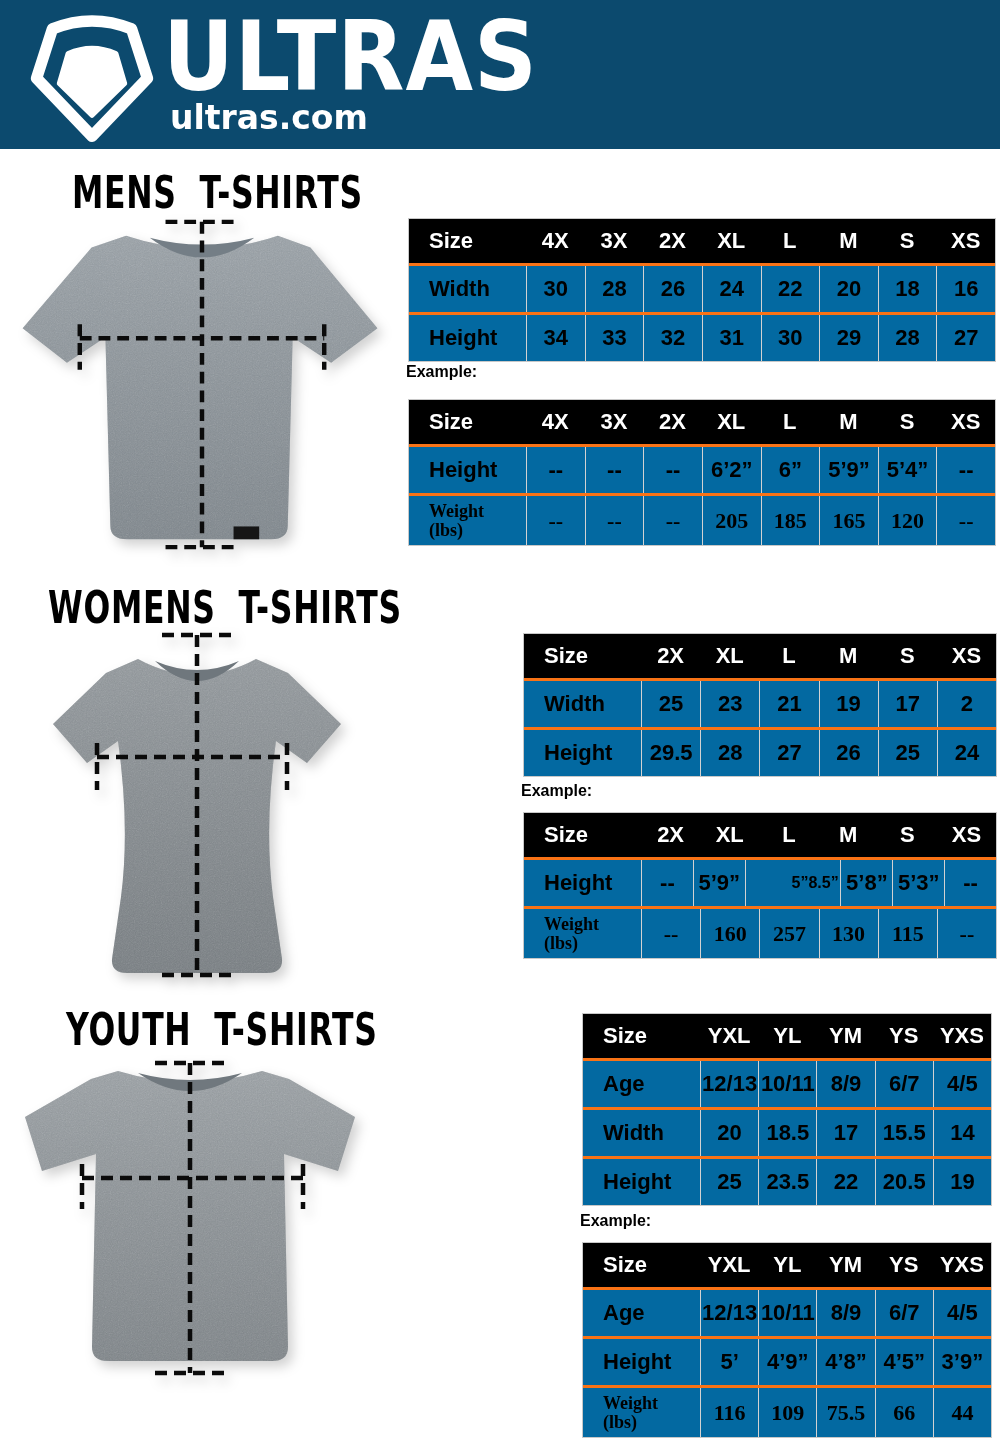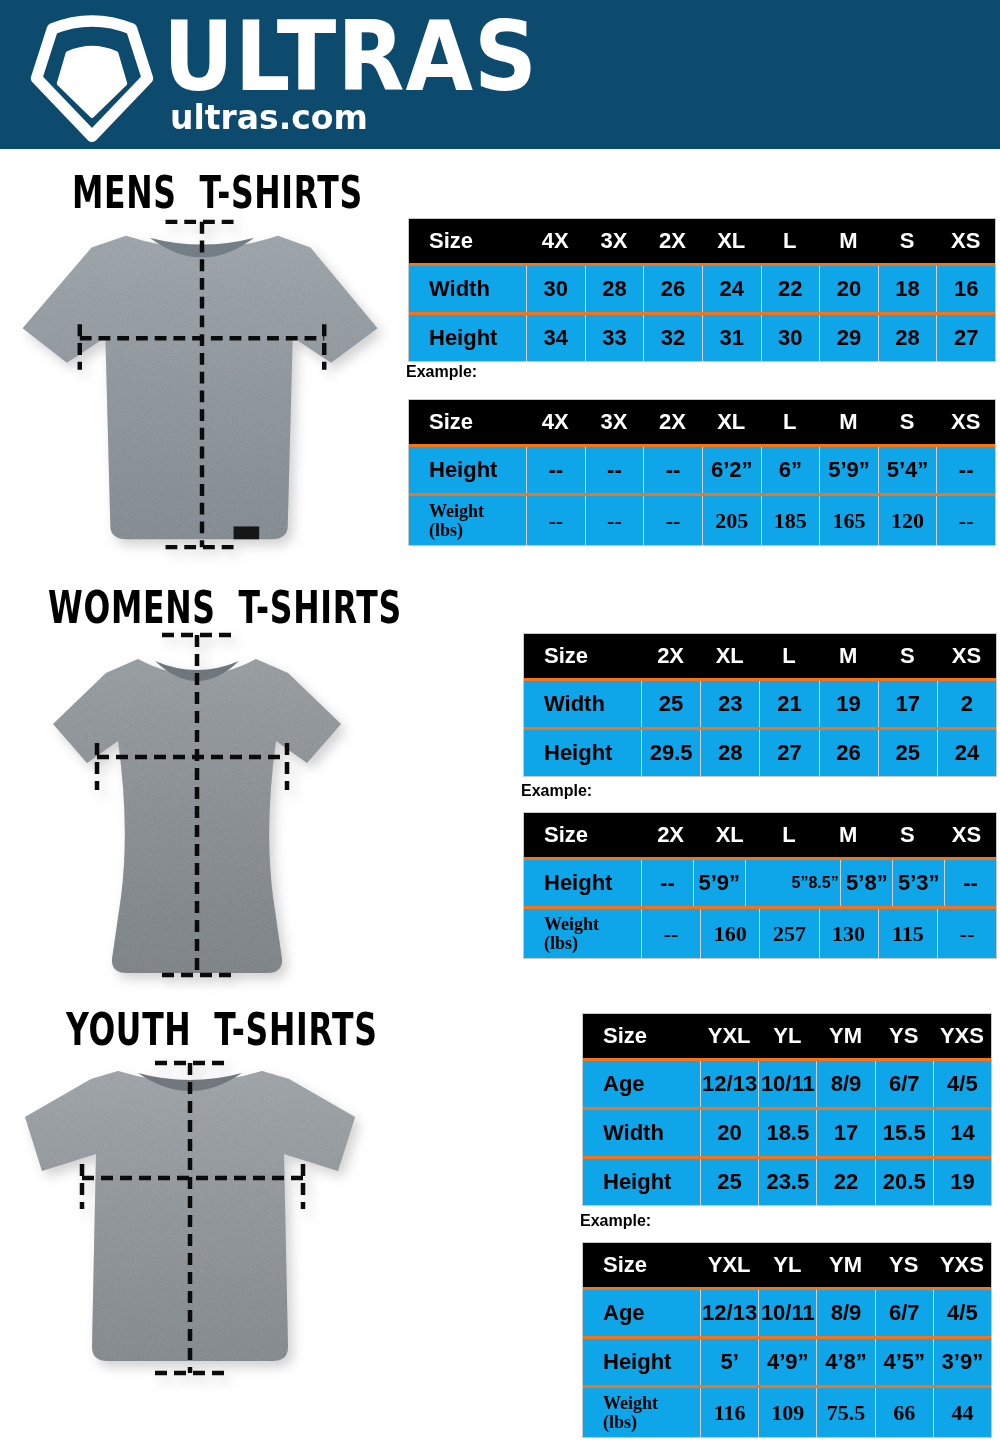--- a/index.html
+++ b/index.html
@@ -27,21 +27,21 @@
     font-family:"DejaVu Sans",sans-serif;font-weight:bold;font-size:45px;line-height:1;
     color:#000;transform:scaleX(.70);transform-origin:left top;
     word-spacing:16px;letter-spacing:1px;white-space:nowrap;
   }
   .mens-title{left:72px;top:170px;}
   .womens-title{left:48px;top:585px;}
   .youth-title{left:66px;top:1007px;}
 
   
   .size-table{
-    position:absolute;border:1px solid #c8c8c8;box-sizing:border-box;background:#0ea5e9;
+    position:absolute;border:1px solid #c8c8c8;box-sizing:border-box;background:#0369a1;
   }
   .t-row{display:flex;height:46px;}
   .t-row.head{height:44px;background:#000;color:#fff;}
   .t-row.tall{height:49px;font-family:Liberation Serif, serif;}
   .t-row:not(.head){border-top:3px solid #f97316;}
   .t-cell{
     flex:1;display:flex;align-items:center;justify-content:center;
     font-weight:bold;font-size:22px;box-sizing:border-box;color:inherit;
     white-space:pre-line;text-align:center;line-height:1.05;
   }

